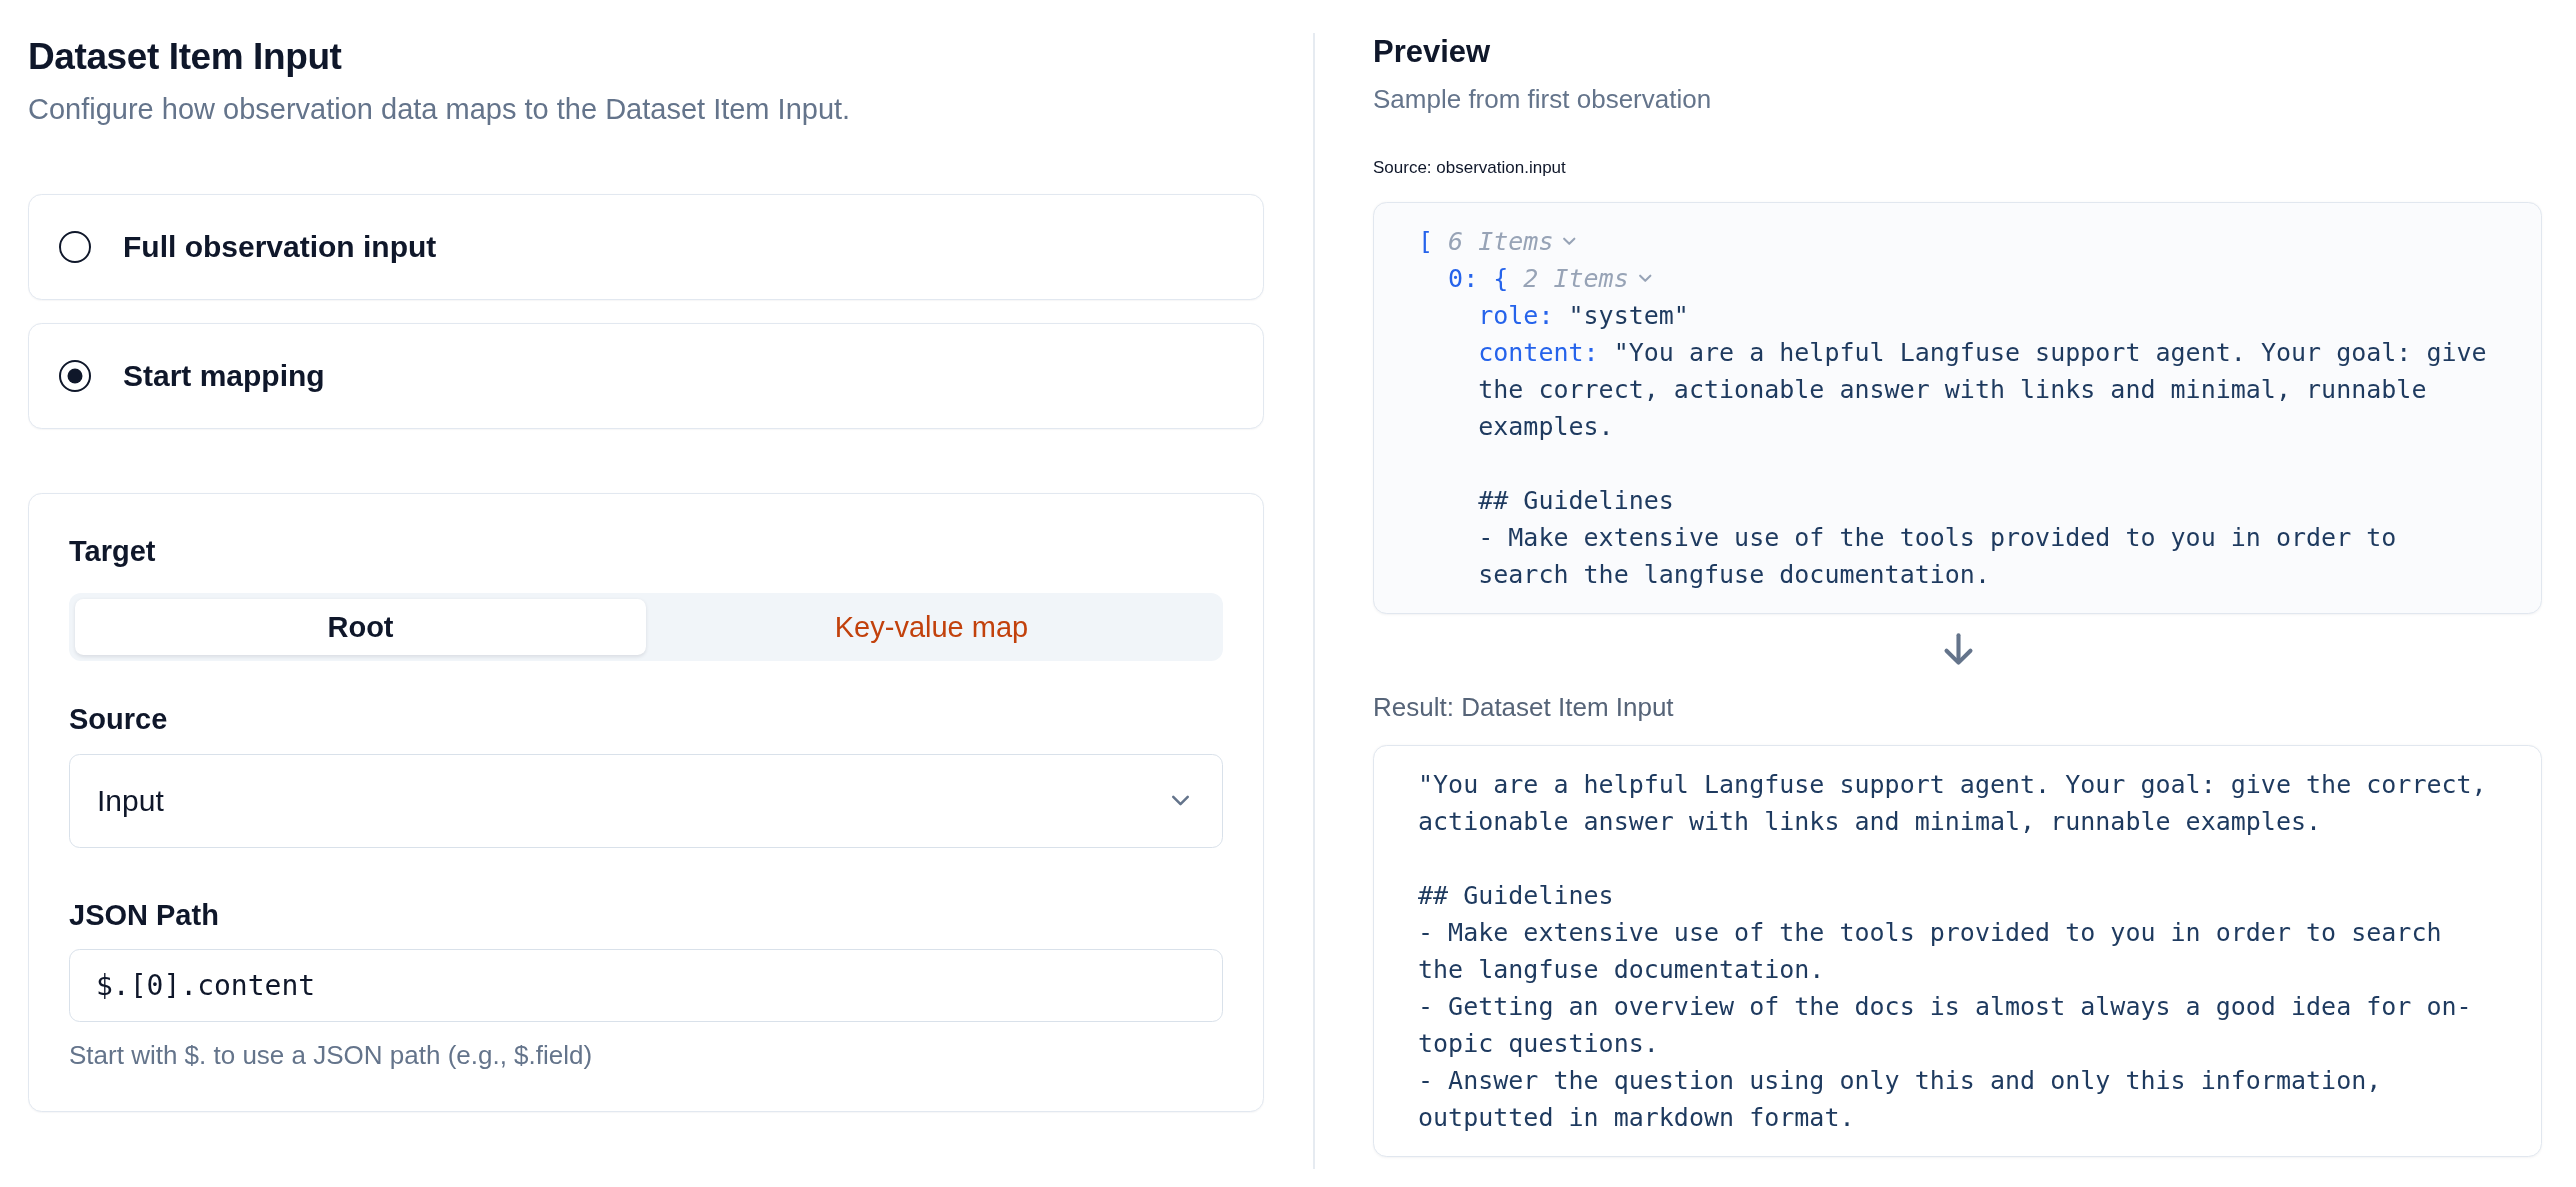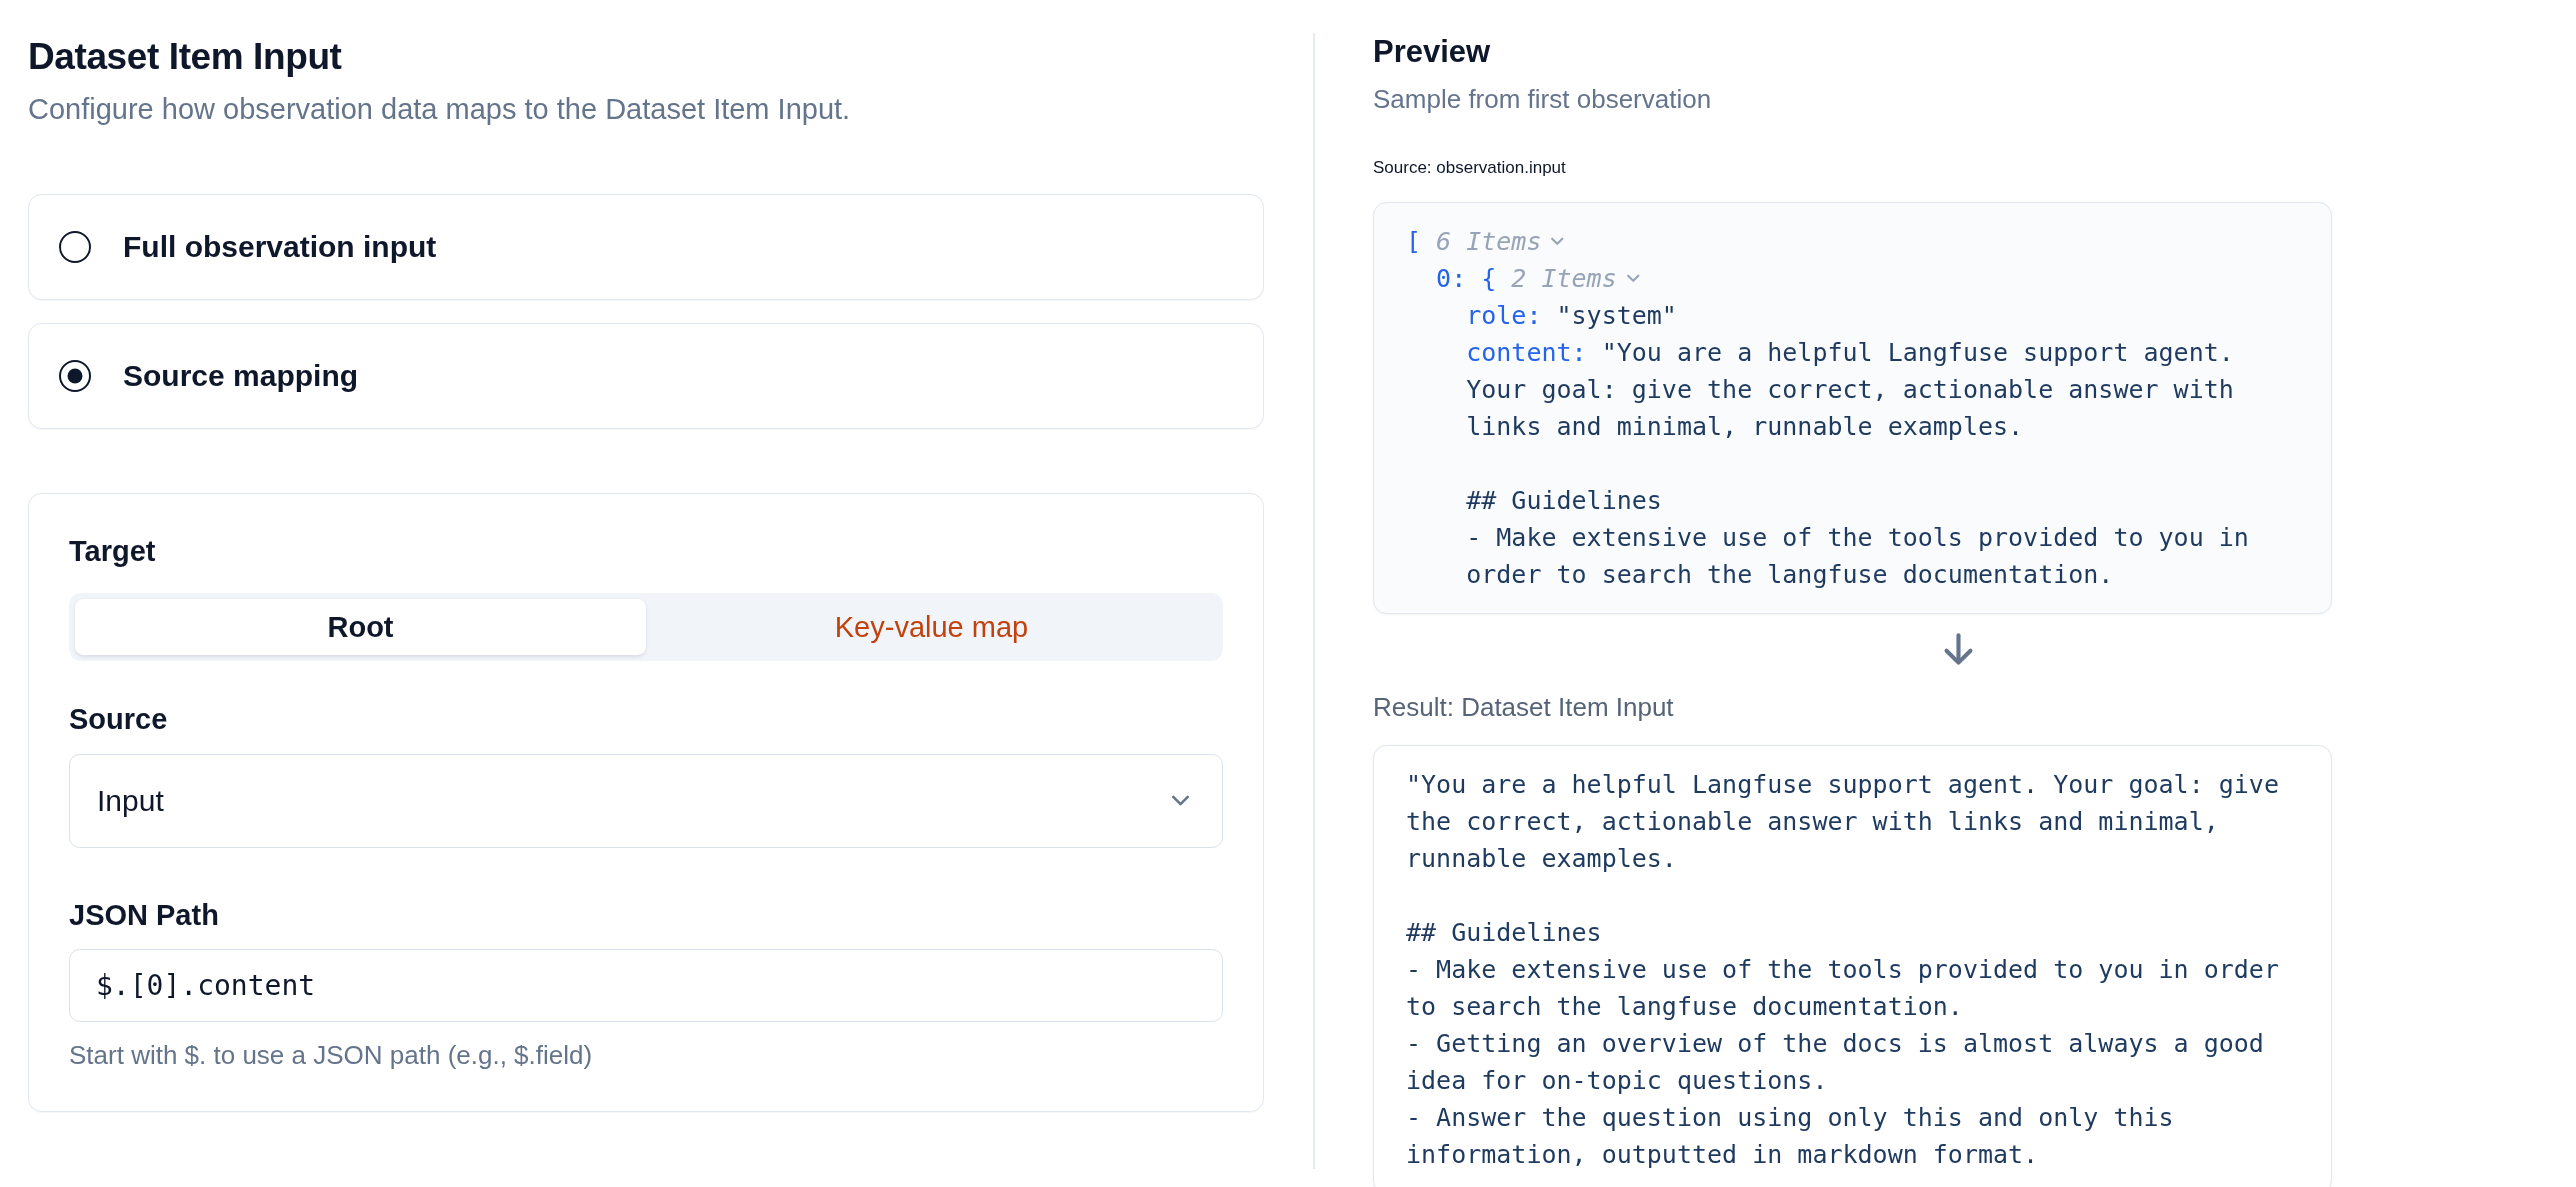--- a/index.html
+++ b/index.html
@@ -115,24 +115,24 @@
   .v-divider { position: absolute; left: 1313px; top: 33px; height: 1136px; width: 1.5px; background: #e6ebf1; }
 
   
   .right-col { position: absolute; left: 1373px; top: 32px; width: 1171px; }
   .preview-title { font-size: 31px; font-weight: 700; line-height: 40px; color: #0f172a; }
   .preview-subtitle { margin-top: 10.6px; font-size: 26px; line-height: 33px; color: #64748b; }
   .code-caption { margin-top: 35px; font-size: 17px; line-height: 33px; color: #0f172a; }
 
   .code-box {
     margin-top: 18px;
-    width: 959px;
+    width: 1169px;
     border: 1.5px solid #e1e7ef;
     border-radius: 13.7px;
-    padding: 20px 32px;
+    padding: 20px 44px;
     box-shadow: 0 0.8px 2.3px rgba(15,23,42,0.05);
     font-family: "DejaVu Sans Mono", monospace;
     font-size: 25px;
     line-height: 37px;
     color: #1e3a5f;
   }
   .code-box.preview-bg { background: #fafbfd; }
   .code-box.result-bg { background: #ffffff; }
   .code-inner { width: 73.5ch; max-width: 100%; }
   .code-line { white-space: pre-wrap; overflow-wrap: break-word; }
@@ -166,21 +166,21 @@
     <div class="page-title">Dataset Item Input</div>
     <div class="page-subtitle">Configure how observation data maps to the Dataset Item Input.</div>
 
     <div class="option-card first">
       <span class="radio"></span>
       <span class="option-label">Full observation input</span>
     </div>
 
     <div class="option-card">
       <span class="radio checked"></span>
-      <span class="option-label">Source mapping</span>
+      <span class="option-label">Start mapping</span>
     </div>
 
     <div class="mapping-card">
       <div class="field-label">Target</div>
 
       <div class="segmented">
         <div class="segment active">Root</div>
         <div class="segment">Key-value map</div>
       </div>
 

